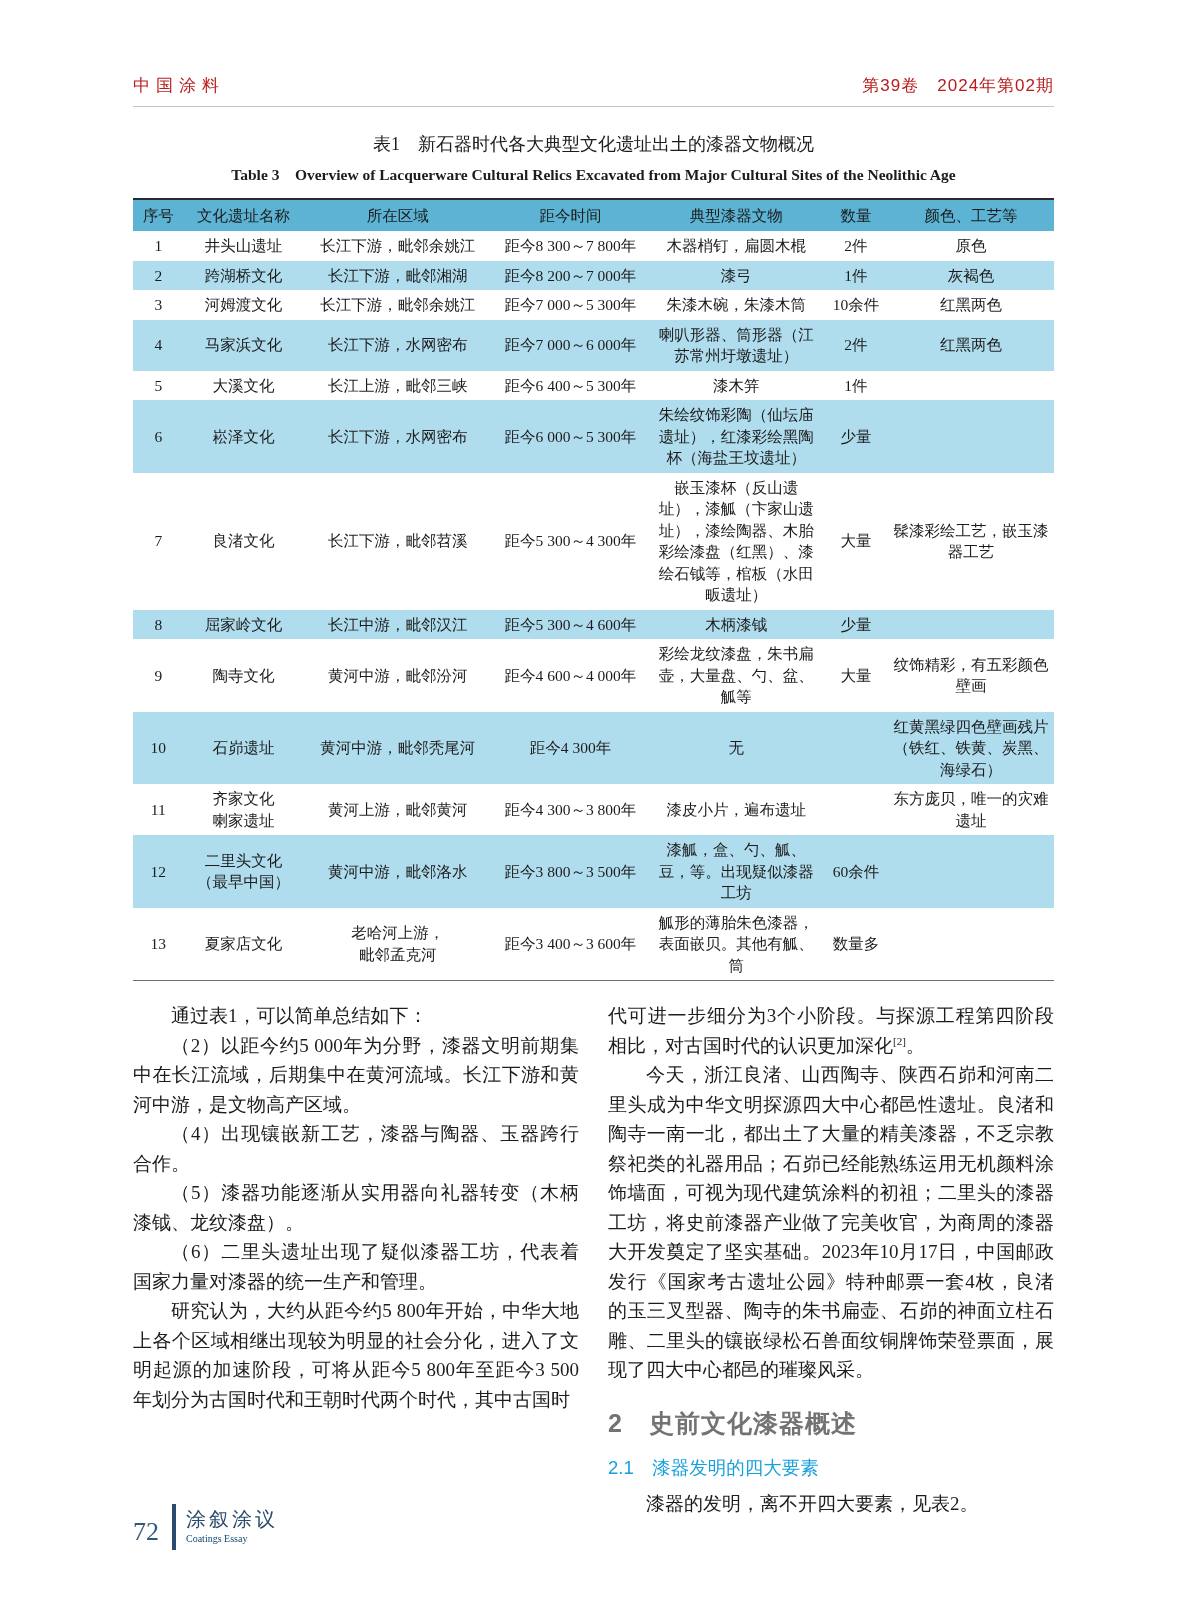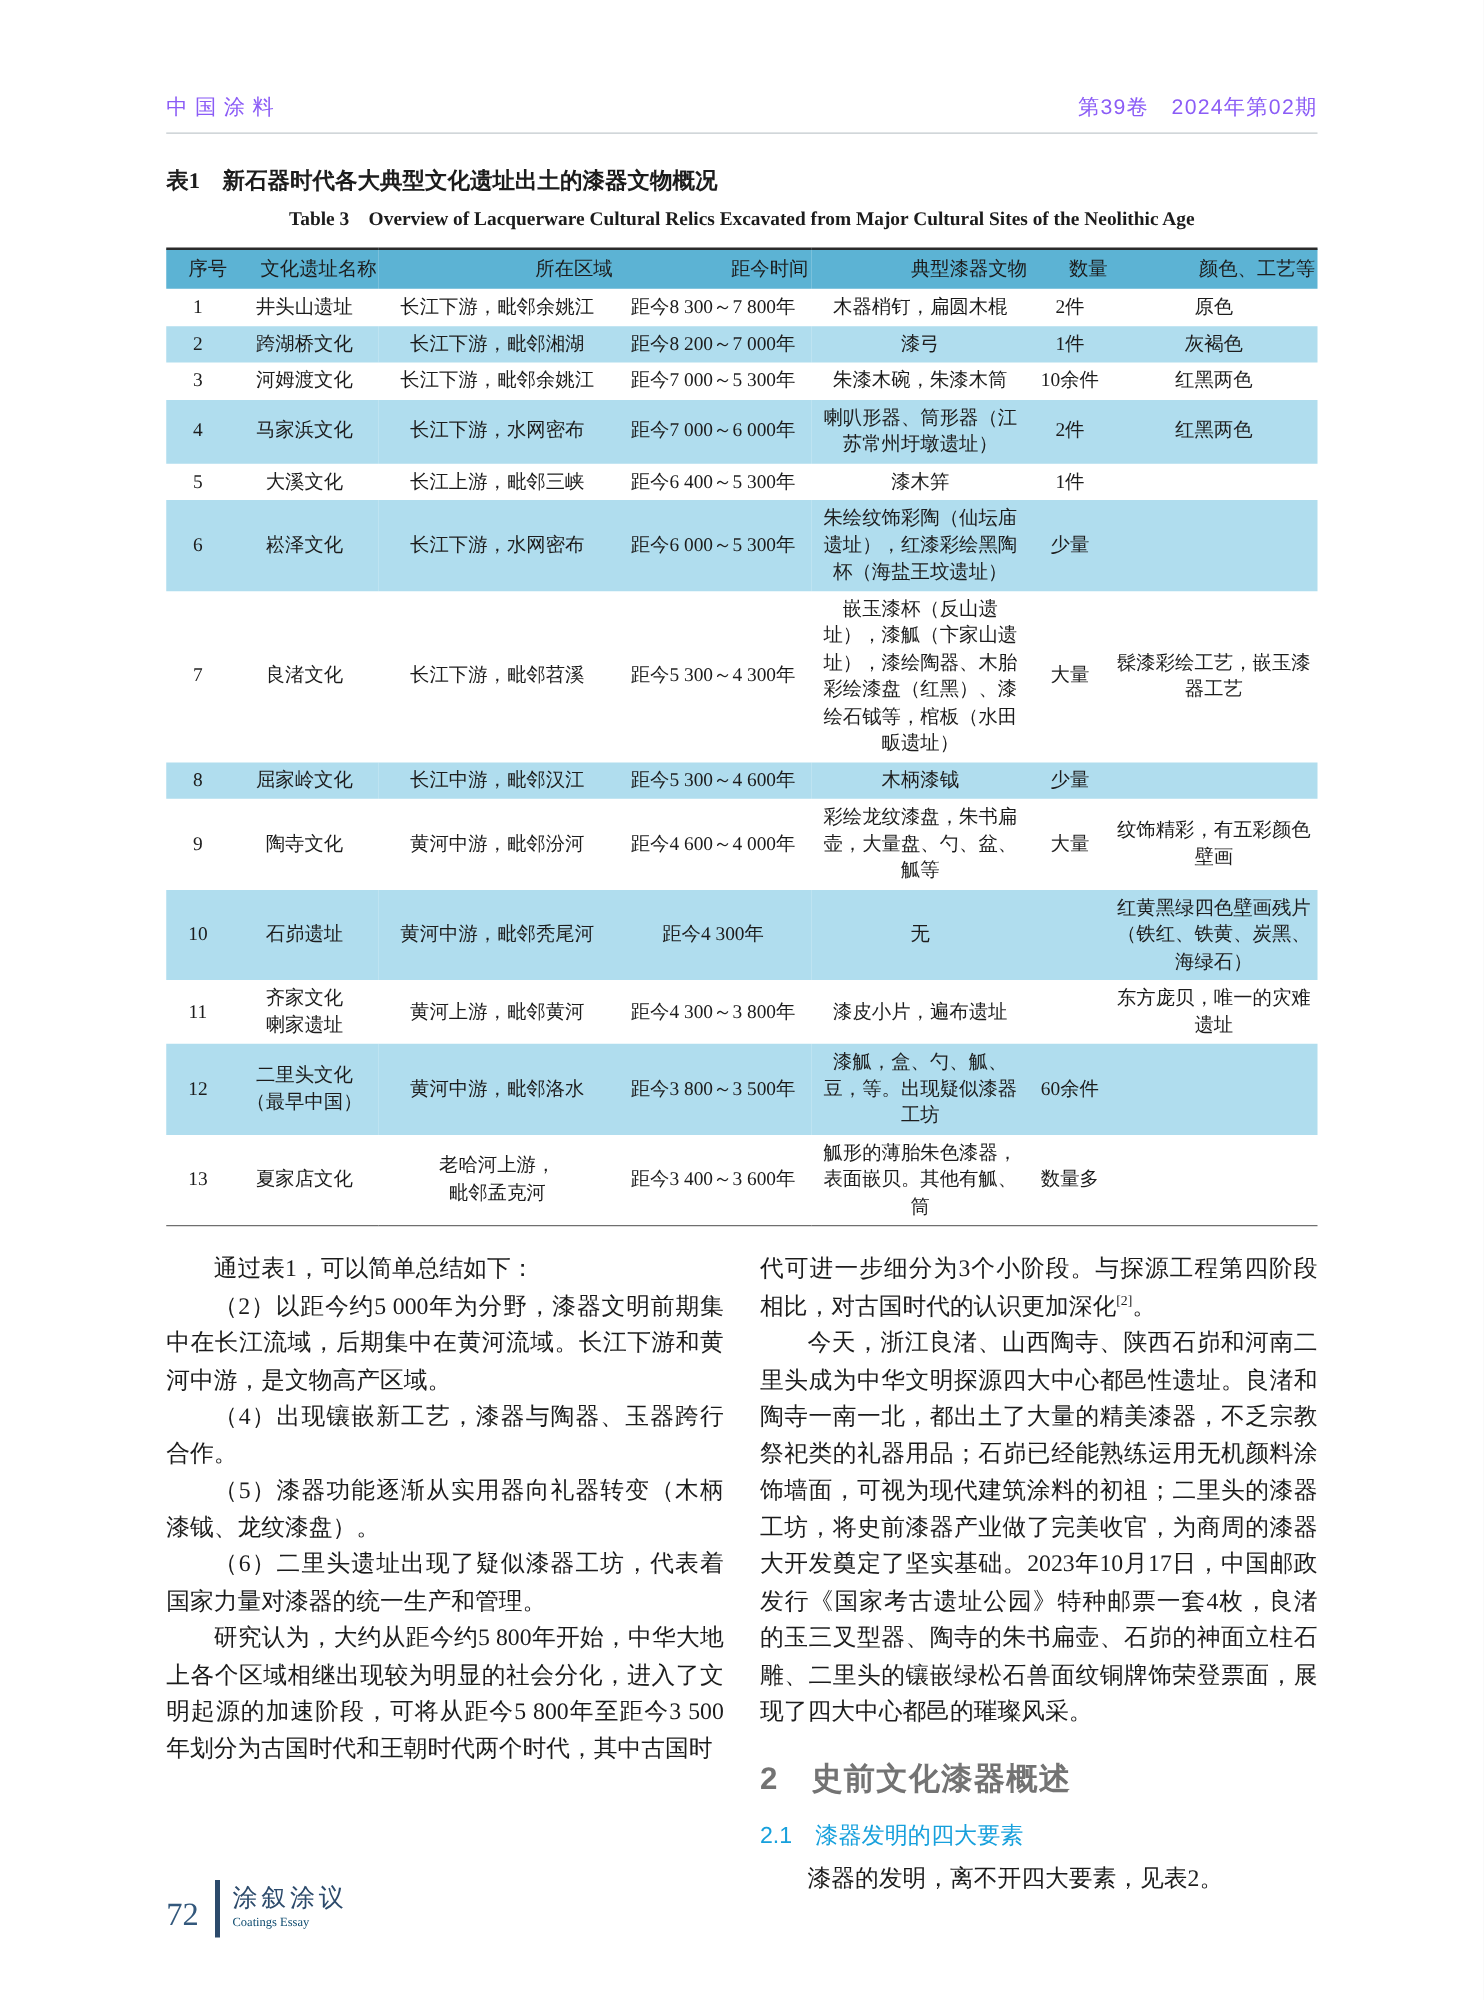--- a/index.html
+++ b/index.html
@@ -12,45 +12,44 @@
     padding:74px 133px 0 133px;
     font-family:"Liberation Serif","DejaVu Serif",serif;
     color:#1c1c1c;
     overflow:hidden;
     outline:1px solid #e2e2e2;
   }
   
   .page-header {
     display:flex; justify-content:space-between; align-items:center;
     font-family:"Liberation Sans","DejaVu Sans",sans-serif;
-    color:#8b5cf6; font-size:17px;
+    color:#b91c1c; font-size:17px;
     padding-bottom:9px;
     border-bottom:1px solid #c2c9cd;
   }
   .journal-name { letter-spacing:6px; }
   .issue-info { letter-spacing:1px; }
 
   
-  .caption-zh { font-weight:bold; font-size:18px; margin-top:25px; }
+  .caption-zh { text-align:center; font-weight:normal; font-size:18px; margin-top:25px; }
   .caption-en { text-align:center; font-weight:bold; font-size:15.5px; margin-top:9px; }
 
   
   table.relics {
     width:100%; border-collapse:collapse; table-layout:fixed;
     margin-top:12px;
     border-top:2.5px solid #2b2b2b;
     border-bottom:1.5px solid #6f6f6f;
     font-size:15.5px;
   }
   table.relics thead th {
     background:#5cb3d4;
     font-weight:normal;
     padding:5px 2px;
     line-height:21px;
-    text-align:right;
   }
   table.relics td {
     text-align:center;
     padding:4px 3px;
     line-height:21.5px;
     white-space:pre-line;
   }
   table.relics tr.stripe { background:#b0ddee; }
 
   

